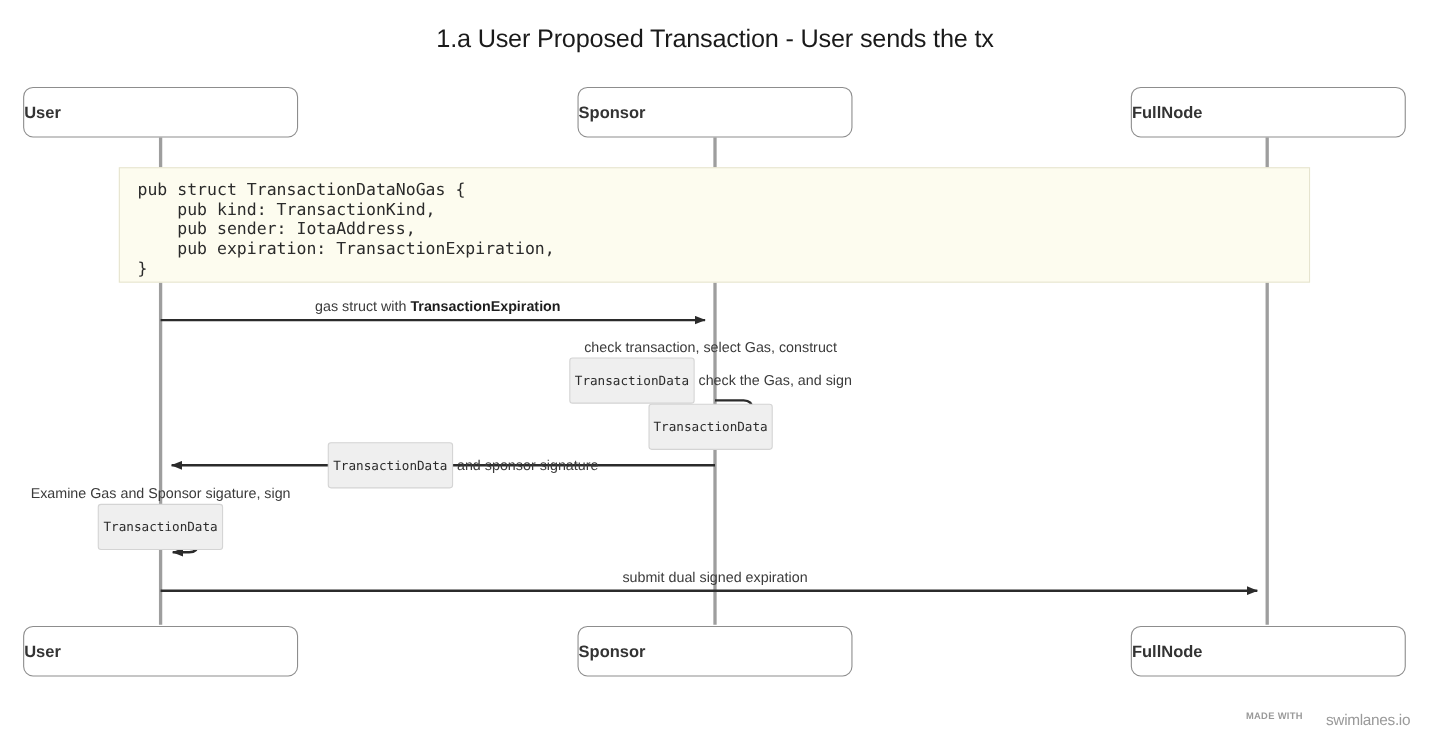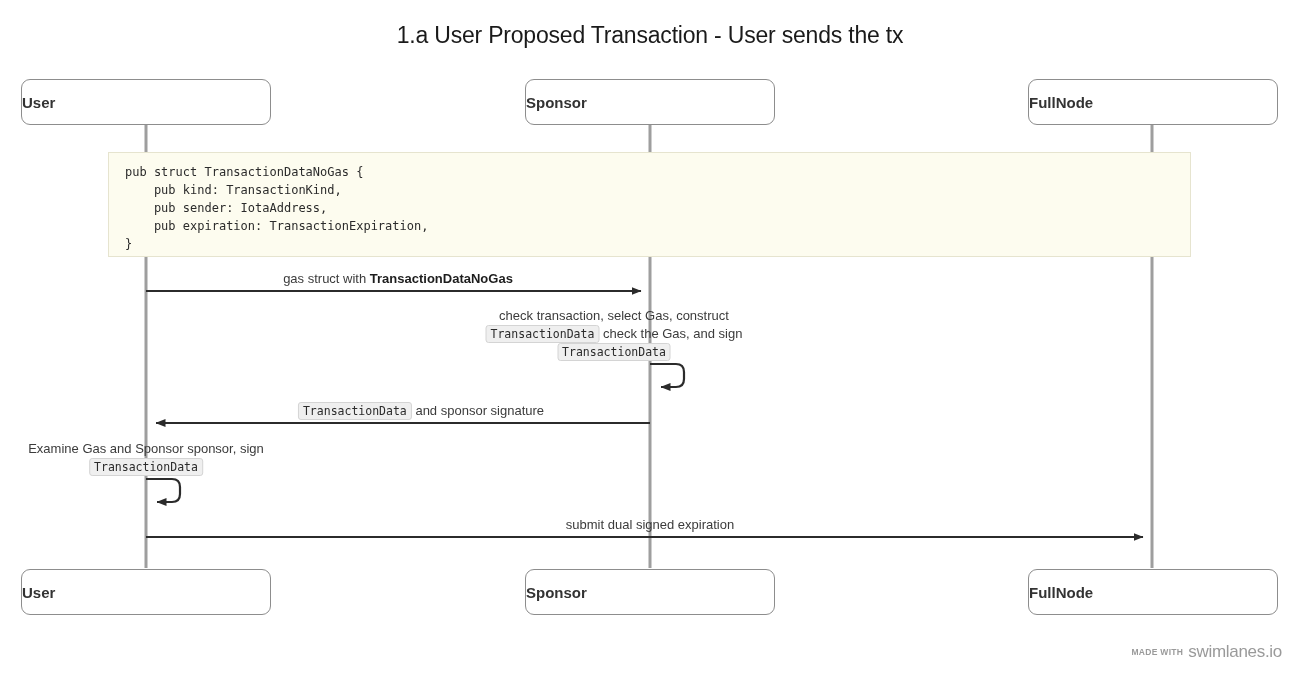--- a/index.html
+++ b/index.html
@@ -70,21 +70,21 @@
     height: 105px;
     background: #fdfcef;
     border: 1px solid #e6e4cf;
     box-sizing: border-box;
     z-index: 4;
     padding: 10px 0 0 16px;
   }
   #code-note pre {
     margin: 0;
     font-family: "DejaVu Sans Mono", monospace;
-    font-size: 12px;
+    font-size: 15px;
     line-height: 18px;
     color: #2b2b2b;
     white-space: pre;
   }
 
   
   .msg-label {
     position: absolute;
     font-size: 13px;
     color: #3b3b3b;
@@ -98,45 +98,45 @@
   }
   .msg-label b { font-weight: bold; color: #1d1d1d; }
 
   .code-chip {
     display: inline-block;
     font-family: "DejaVu Sans Mono", monospace;
     font-size: 11.5px;
     background: #efefef;
     border: 1px solid #d4d4d4;
     border-radius: 3px;
-    padding: 1px 4px;
+    padding: 13px 4px;
     color: #2b2b2b;
     vertical-align: baseline;
     line-height: 14px;
   }
 
   
   #watermark {
     position: absolute;
     right: 18px;
     bottom: 14px;
     display: flex;
-    align-items: center;
-    gap: 5px;
+    align-items: flex-start;
+    gap: 21px;
     z-index: 6;
   }
   #watermark .made-with {
     font-size: 8.5px;
     font-weight: bold;
     letter-spacing: 0.3px;
     color: #9a9a9a;
     text-transform: uppercase;
   }
   #watermark .brand {
-    font-size: 17px;
+    font-size: 14px;
     color: #9a9a9a;
     letter-spacing: -0.3px;
   }
 </style>
 </head>
 <body>
 
 <div id="diagram-title">1.a User Proposed Transaction - User sends the tx</div>
 
 <svg id="lifelines-layer" viewBox="0 0 1300 676" width="1300" height="676">
@@ -178,42 +178,42 @@
   <path d="M650,364 L676,364 Q684,364 684,372 L684,379 Q684,387 676,387 L661,387" fill="none" stroke="#2b2b2b" stroke-width="2.2" marker-end="url(#arrowLeft)"></path>
 
   <line x1="650" y1="423" x2="156" y2="423" stroke="#2b2b2b" stroke-width="2.2" marker-end="url(#arrowLeft)"></line>
 
   <path d="M146,479 L172,479 Q180,479 180,487 L180,494 Q180,502 172,502 L157,502" fill="none" stroke="#2b2b2b" stroke-width="2.2" marker-end="url(#arrowLeft)"></path>
 
   <line x1="146" y1="537" x2="1143" y2="537" stroke="#2b2b2b" stroke-width="2.2" marker-end="url(#arrowRight)"></line>
 </svg>
 
 <div class="msg-label centered" style="left:398px; top:270px;">
-  <span>gas struct with </span><b>TransactionDataNoGas</b>
-</div>
-
-<div class="msg-label centered" style="left:614px; top:307px; text-align:center;">
+  <span>gas struct with </span><b>TransactionExpiration</b>
+</div>
+
+<div class="msg-label centered" style="left:646px; top:307px; text-align:center;">
   <div>
     <span>check transaction, select Gas, construct</span>
   </div>
   <div>
     <span class="code-chip">TransactionData</span><span> check the Gas, and sign</span>
   </div>
   <div>
     <span class="code-chip">TransactionData</span>
   </div>
 </div>
 
 <div class="msg-label centered" style="left:398px; top:402px;margin-left:23px;">
   <span class="code-chip">TransactionData</span><span> and sponsor signature</span>
 </div>
 
 <div class="msg-label centered" style="left:146px; top:440px; text-align:center;">
   <div>
-    <span>Examine Gas and Sponsor sponsor, sign</span>
+    <span>Examine Gas and Sponsor sigature, sign</span>
   </div>
   <div>
     <span class="code-chip">TransactionData</span>
   </div>
 </div>
 
 <div class="msg-label centered" style="left:650px; top:516px;">
   <span>submit dual signed expiration</span>
 </div>
 

